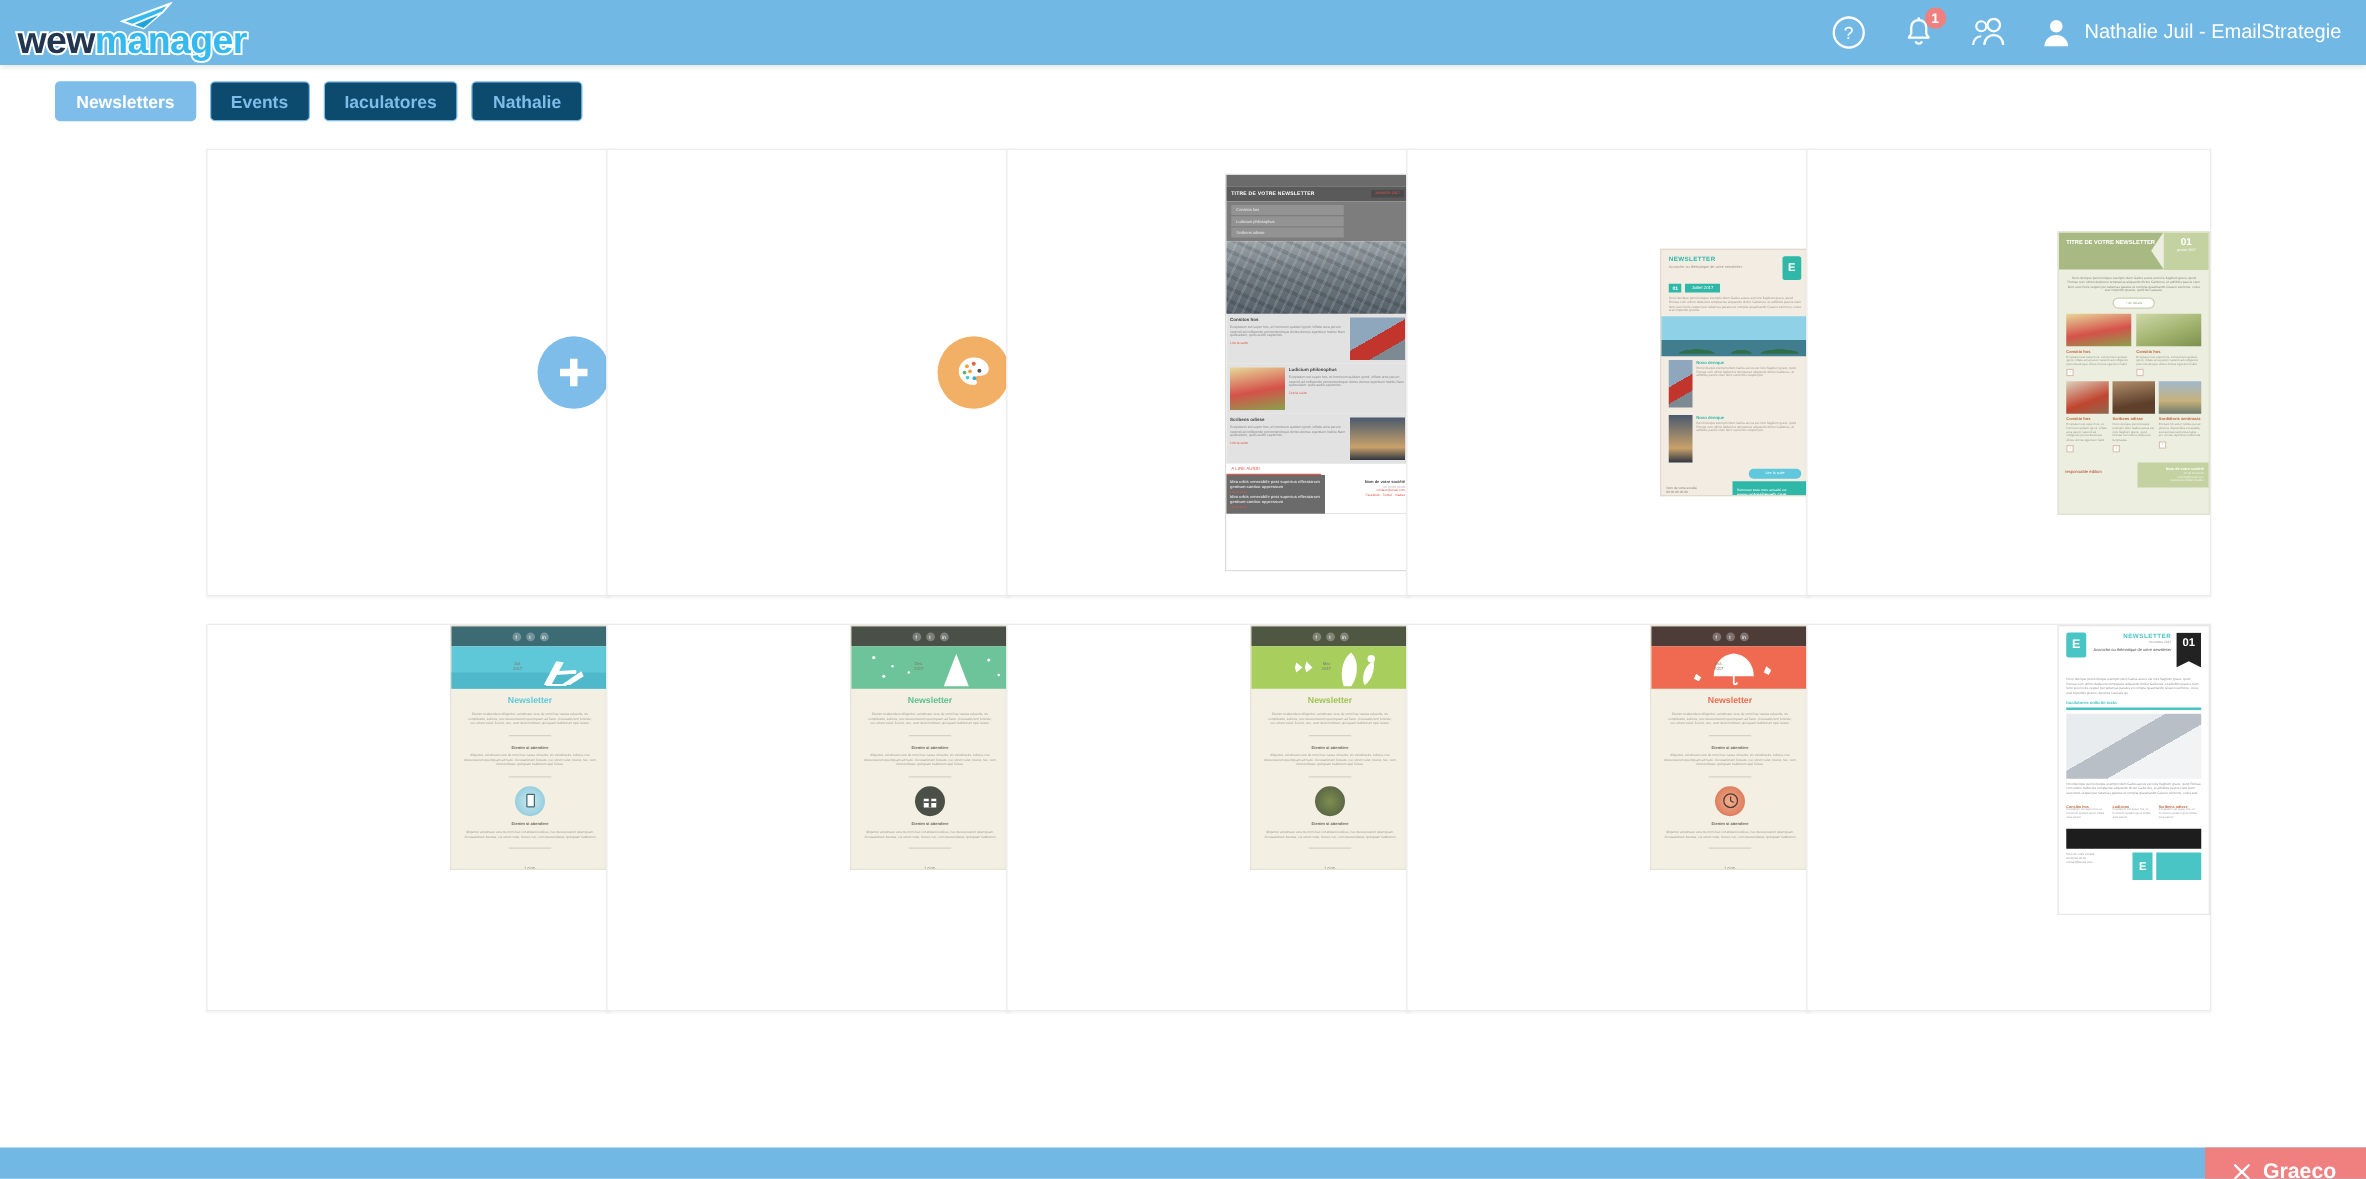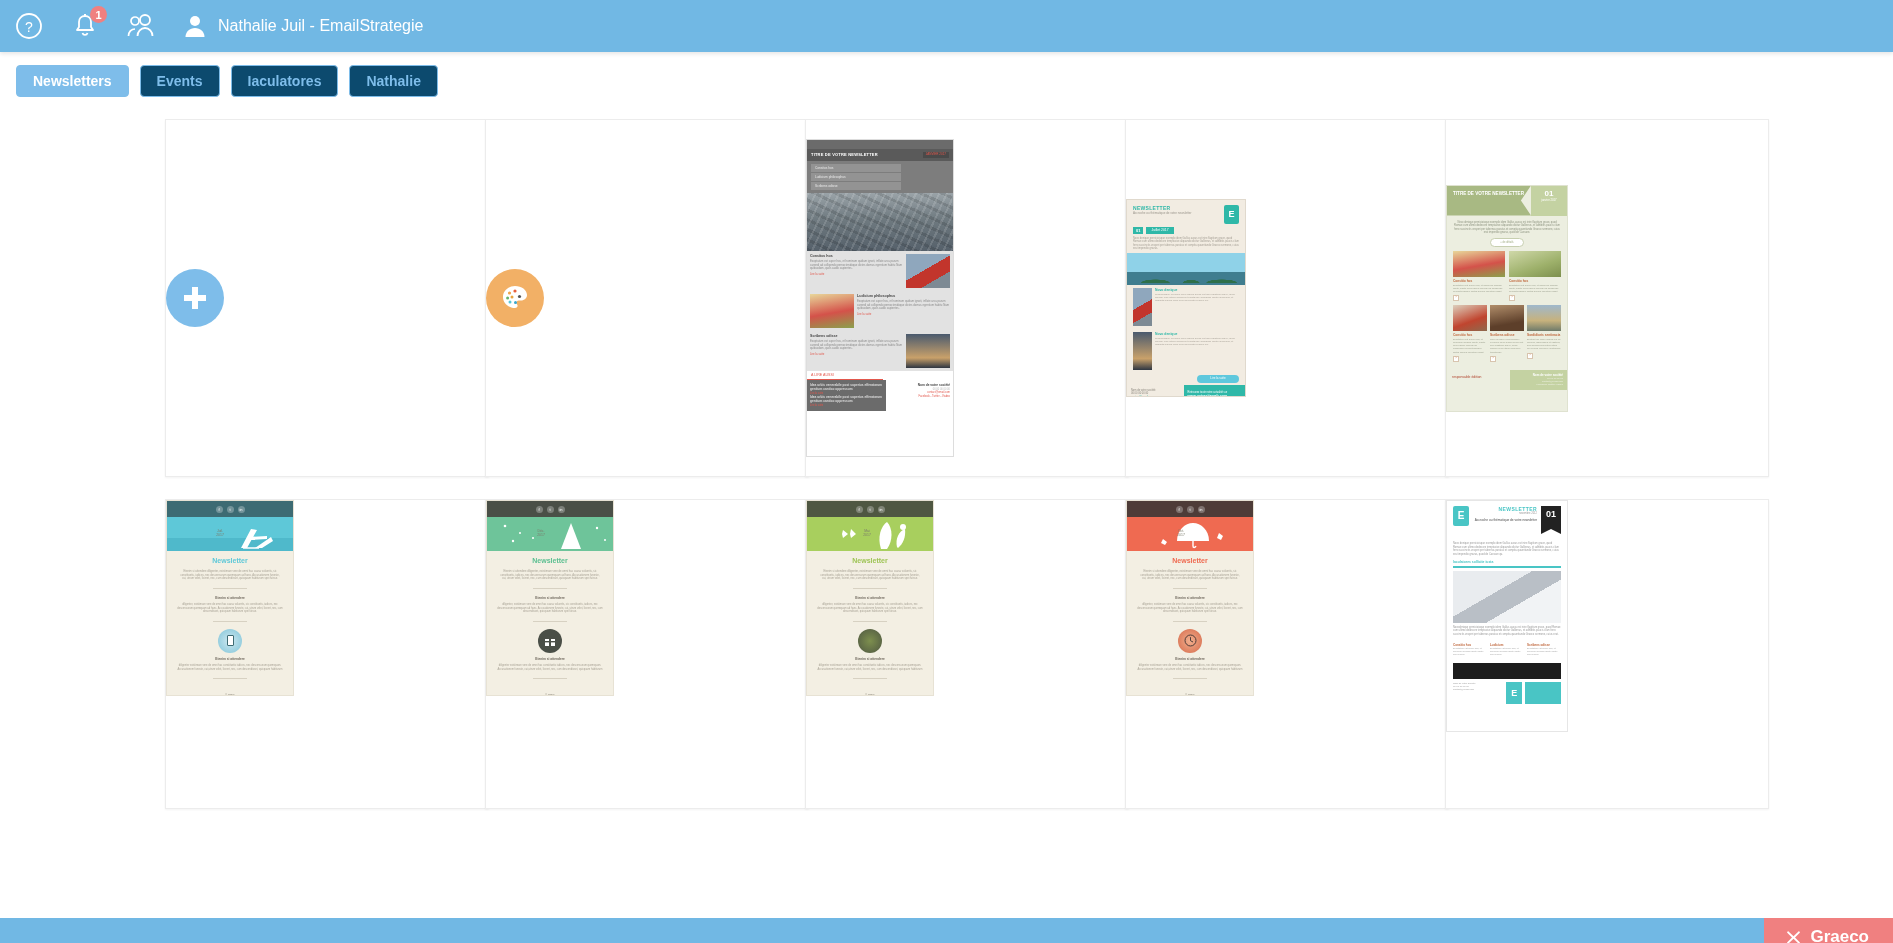--- a/index.html
+++ b/index.html
@@ -50,35 +50,35 @@
   .page-title {
     color: #5f6e7e; font-size: 20px; font-weight: bold;
     padding: 16px 0 0 2px; letter-spacing: 0.2px;
   }
   .tabs { display: flex; gap: 11px; margin-top: 13px; padding-left: 2px; }
   .tab {
     border: 1px solid #7ebdea; border-radius: 4px; background: #0c4a6e;
     color: #7ebdea; font-size: 14px; font-weight: bold;
     padding: 8px 16px; cursor: pointer; line-height: 1;
   }
-  .tab.active { background: #7ebdea; color: #fff; border-color: #7ebdea; }
+  .tab.active { background: #7ebdea; color: #fff; border-color: #7ebdea; margin-left: 28px; }
 
   
   .grid {
     display: grid;
     grid-template-columns: repeat(5, 320px);
     column-gap: 0px;
     margin-top: 22px;
     padding-left: 151px;
   }
   .card {
     width: 324px; height: 358px; background: #fff;
     border: 1px solid #ececec;
     box-shadow: 0 1px 2px rgba(0,0,0,0.05);
-    display: flex; align-items: center; justify-content: flex-start;
+    display: flex; align-items: center; justify-content: flex-end;
     cursor: pointer; overflow: hidden; position: relative;
   }
   .row2 .card { height: 310px; align-items: flex-start; }
 
   
   .circle-btn {
     width: 58px; height: 58px; border-radius: 50%;
     display: flex; align-items: center; justify-content: center;
   }
   .circle-plus { background: #7ebdea; }
@@ -235,20 +235,29 @@
     background: #71b8e4; display: flex; align-items: center; cursor: pointer; z-index: 26;
   }
   .help-icon { width: 44px; height: 38px; display:flex; align-items:center; justify-content:center;
                background: rgba(255,255,255,0.12); }
   .help-label { color: #fff; font-size: 17px; font-weight: bold; padding: 0 22px 0 16px; }
 </style>
 </head>
 <body>
 
 <div class="topbar">
+  <div class="logo-wrap">
+    <svg class="plane" viewBox="0 0 42 24">
+      <polygon points="2,16 40,2 34,9 10,19" fill="#35b9ef" stroke="#fff" stroke-width="1.6"></polygon>
+      <polygon points="10,19 34,9 19,22" fill="#1fa5dc" stroke="#fff" stroke-width="1.2"></polygon>
+    </svg>
+    <div class="logo-text">
+      <span class="w1">wew</span><span class="w2">manager</span>
+    </div>
+  </div>
 
   <div class="header-right">
     <div class="hicon">
       <svg width="28" height="28" viewBox="0 0 28 28">
         <circle cx="14" cy="14" r="12" fill="none" stroke="#fff" stroke-width="1.8"></circle>
         <text x="14" y="19.5" font-size="14" fill="#fff" text-anchor="middle" font-family="Liberation Sans, sans-serif">?</text>
       </svg>
     </div>
     <div class="hicon">
       <svg width="24" height="26" viewBox="0 0 24 26">

